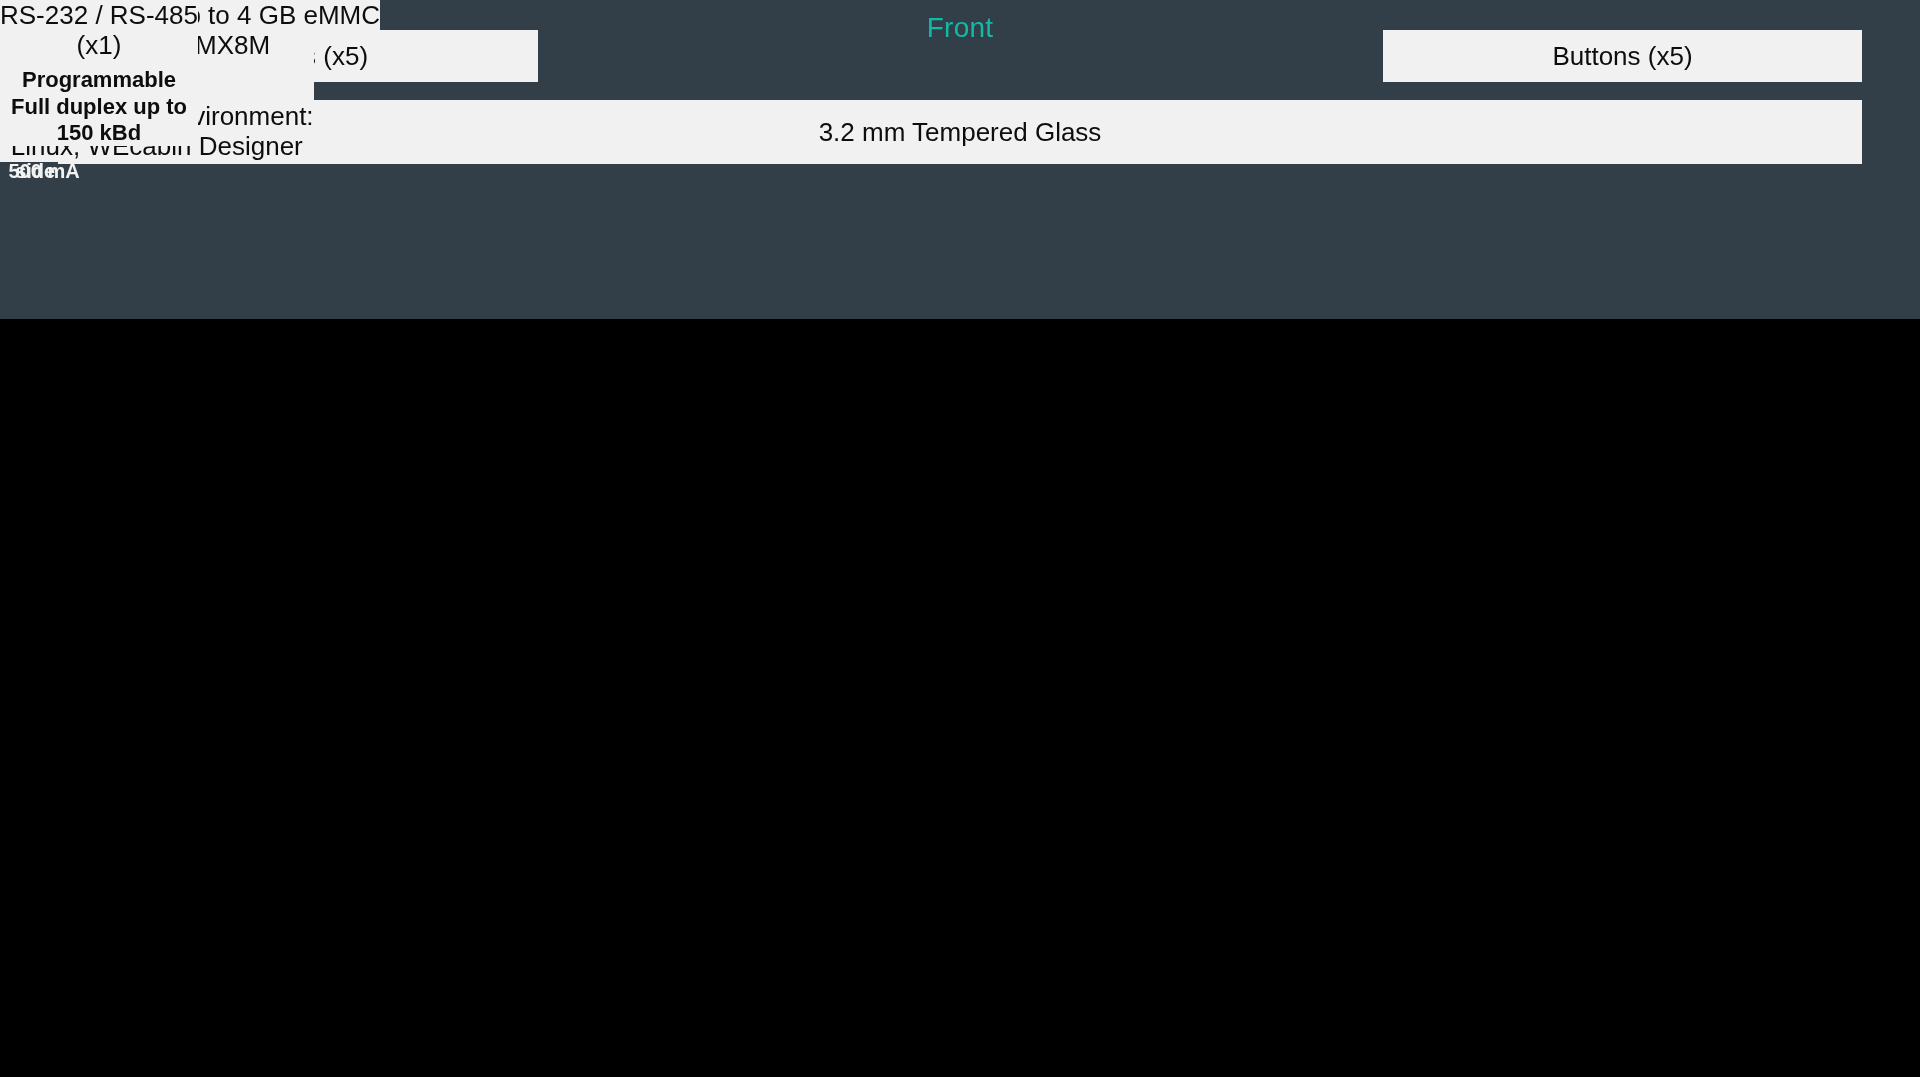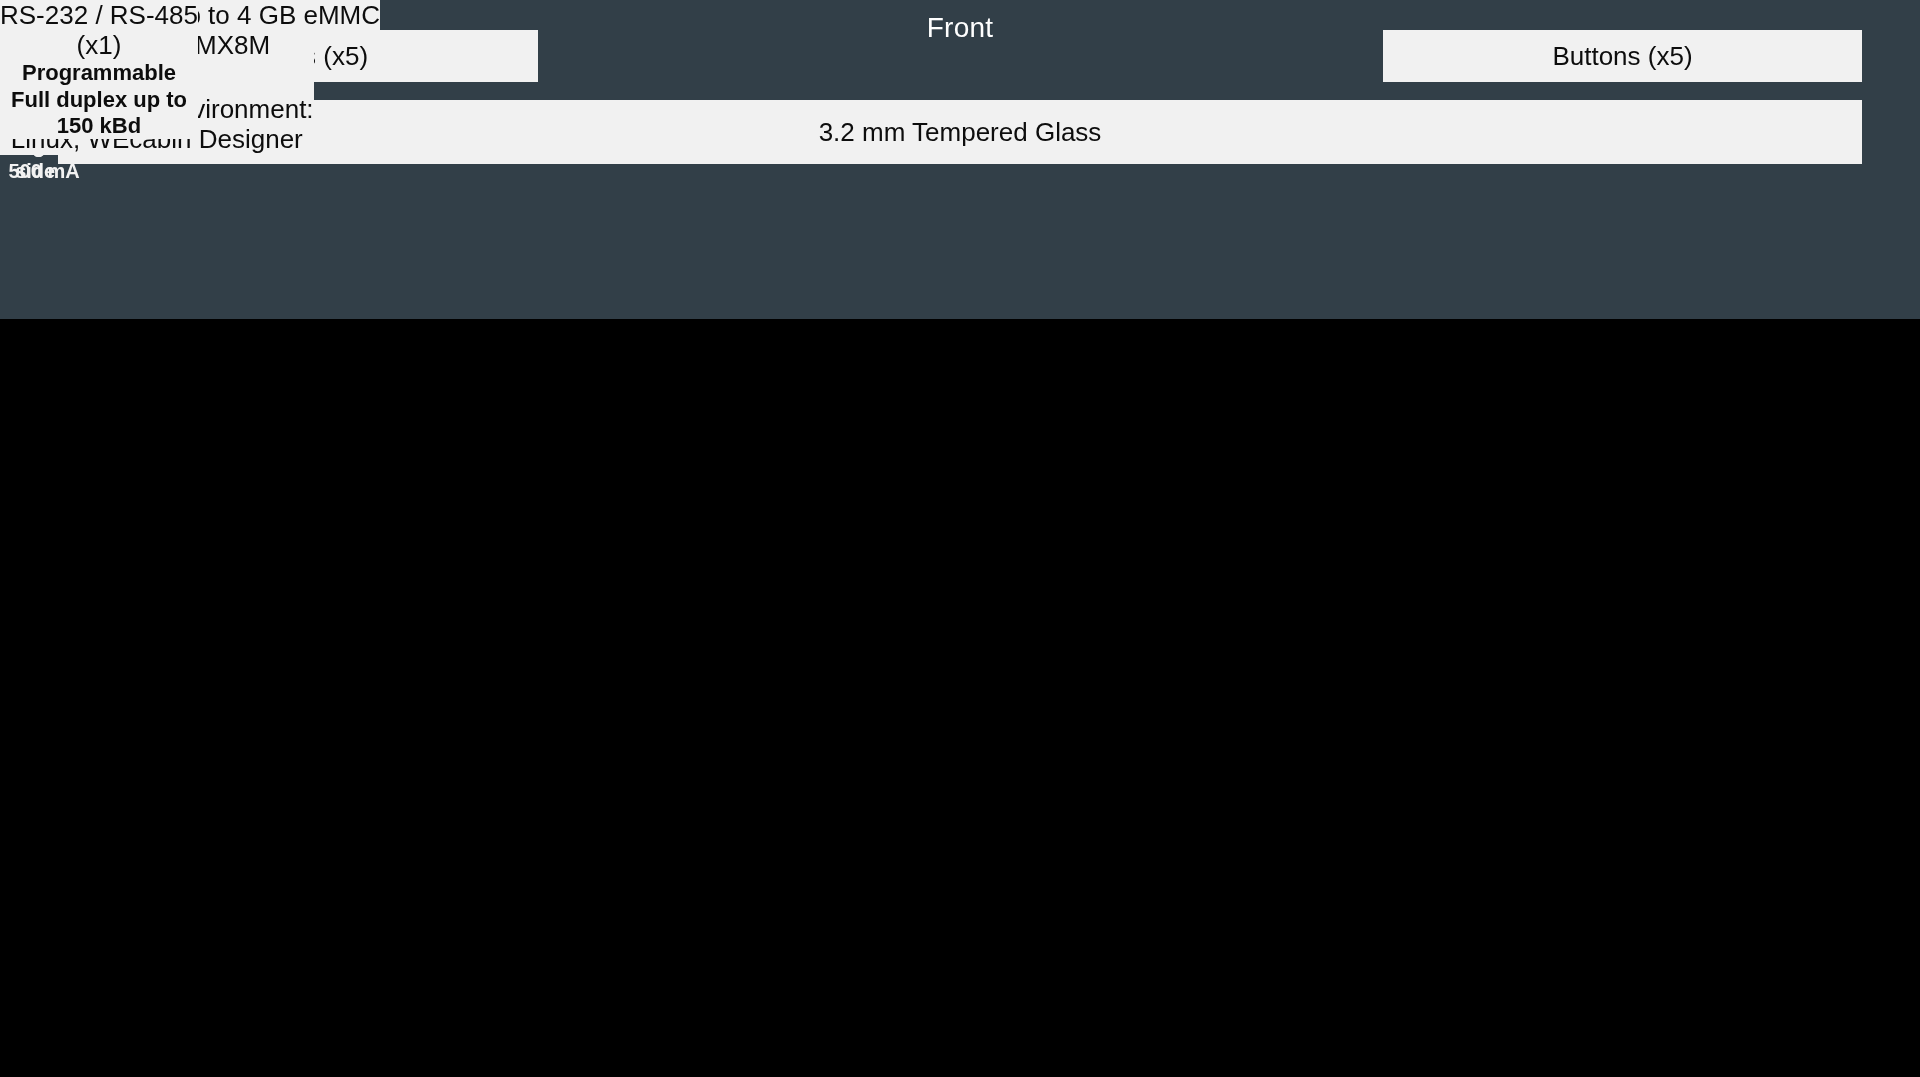--- a/index.html
+++ b/index.html
@@ -26,40 +26,41 @@
   
   .panel {
     position: absolute;
     background: #323f48;
     box-sizing: border-box;
   }
 
   
   .panel-title {
     position: absolute;
-    color: #ffffff;
+    color: #14b8a6;
     font-size: 27px;
     font-weight: 400;
     letter-spacing: .2px;
     white-space: nowrap;
   }
   .title-center { left: 0; right: 0; text-align: center; }
   .title-left   { left: 22px; text-align: left; }
 
   
   .box {
     position: absolute;
     background: #f1f1f1;
     color: #0d0d0d;
     box-sizing: border-box;
     display: flex;
     flex-direction: column;
     align-items: center;
     text-align: center;
     overflow: hidden;
+    gap: 7px;
   }
   .box.center-v { justify-content: center; }
   .box.top-v    { justify-content: flex-start; }
 
   .box .main {
     font-size: 26px;
     line-height: 1.16;
     font-weight: 400;
     white-space: pre-line;
   }

